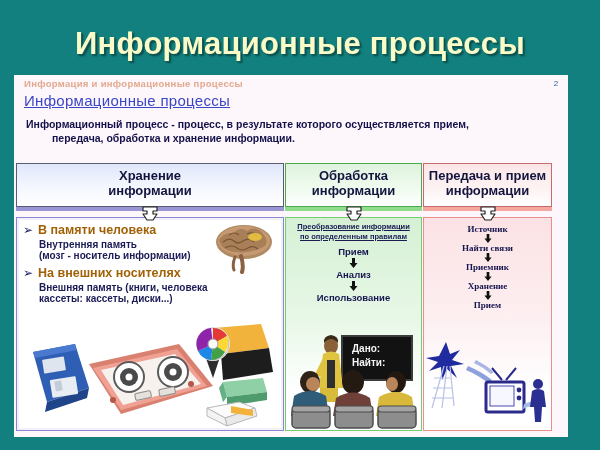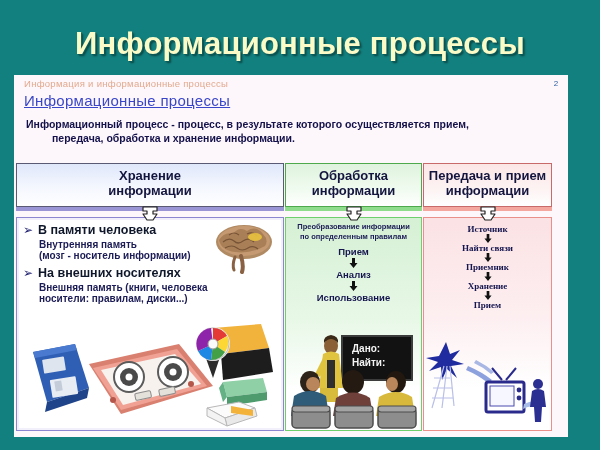--- a/index.html
+++ b/index.html
@@ -62,21 +62,21 @@
     text-align: center;
     line-height: 14px;
   }
 
   .slide-kicker {
     position: absolute;
     left: 10px;
     top: 3px;
     font-size: 9.5px;
     color: #e3a98e;
-    font-weight: normal;
+    font-weight: bold;
     letter-spacing: 0.3px;
   }
 
   .slide-heading {
     position: absolute;
     left: 10px;
     top: 17px;
     font-size: 15px;
     color: #3a46c8;
     font-weight: normal;
@@ -195,21 +195,21 @@
   }
   .bullet-glyph {
     color: #1c1c6e;
     font-size: 12px;
     line-height: 14px;
     flex: 0 0 auto;
   }
   .bullet-main {
     font-size: 12.5px;
     font-weight: bold;
-    color: #0f172a;
+    color: #a16207;
     line-height: 14px;
     text-align: right;
   }
   .sub-note {
     font-size: 10px;
     font-weight: bold;
     color: #1b1b55;
     line-height: 10.5px;
     padding-left: 22px;
     padding-right: 6px;
@@ -237,21 +237,21 @@
 
   
   .proc-caption {
     font-size: 7.5px;
     font-weight: bold;
     color: #1a1a55;
     text-align: center;
     line-height: 9.5px;
     padding: 4px 4px 0;
   }
-  .proc-caption span { display: block; }
+  .proc-caption span { display: block; text-decoration: underline; }
 
   .chain {
     margin-top: 5px;
     text-align: center;
   }
   .chain .step {
     font-size: 9.5px;
     font-weight: bold;
     color: #16164f;
     line-height: 11px;
@@ -341,21 +341,21 @@
             <span>Внутренняя память</span>
             <span>(мозг - носитель информации)</span>
           </div>
 
           <div class="bullet-row">
             <span class="bullet-glyph">➢</span>
             <span class="bullet-main">На внешних носителях</span>
           </div>
           <div class="sub-note">
             <span>Внешняя память (книги, человека</span>
-            <span>носители: правилам, диски...)</span>
+            <span>кассеты: кассеты, диски...)</span>
           </div>
 
           <svg class="media-strip" viewBox="0 0 264 108" aria-hidden="true">
 
             <g>
               <path d="M196 6 L244 2 L252 26 L204 32 Z" fill="#f2b33c"></path>
               <path d="M196 6 L204 32 L196 56 L186 28 Z" fill="#2b2b2b"></path>
               <path d="M204 32 L252 26 L256 50 L206 58 Z" fill="#1d1d1d"></path>
               <circle cx="196" cy="22" r="17" fill="#f0f0f0"></circle>
               <circle cx="196" cy="22" r="16" fill="none" stroke="#bdbdbd"></circle>

